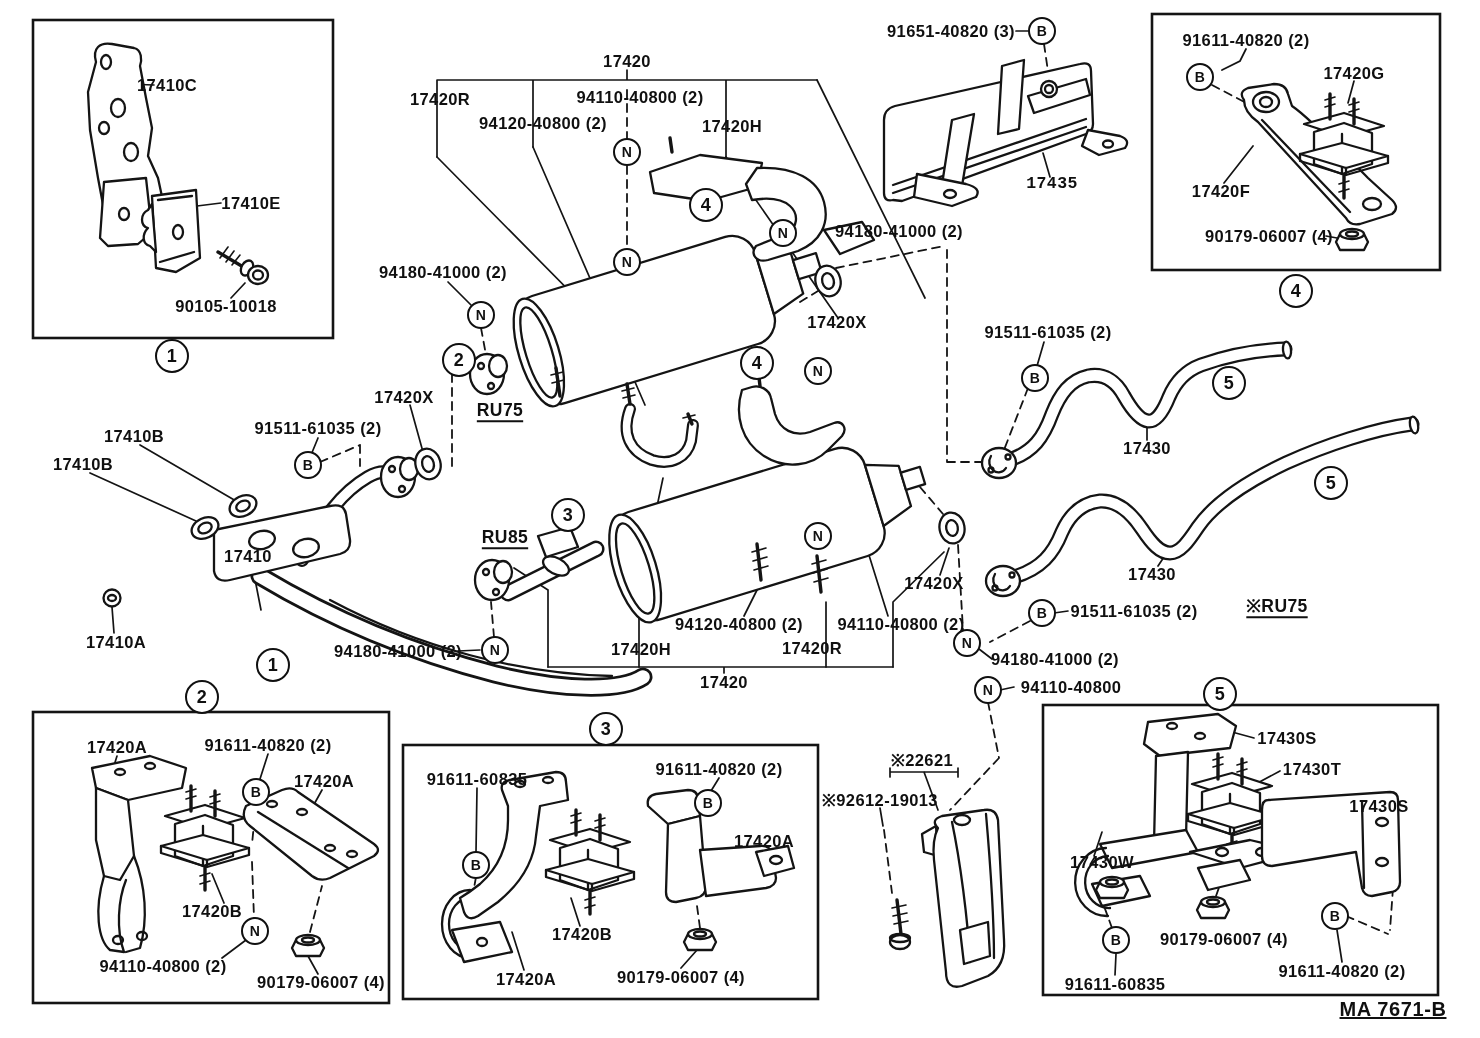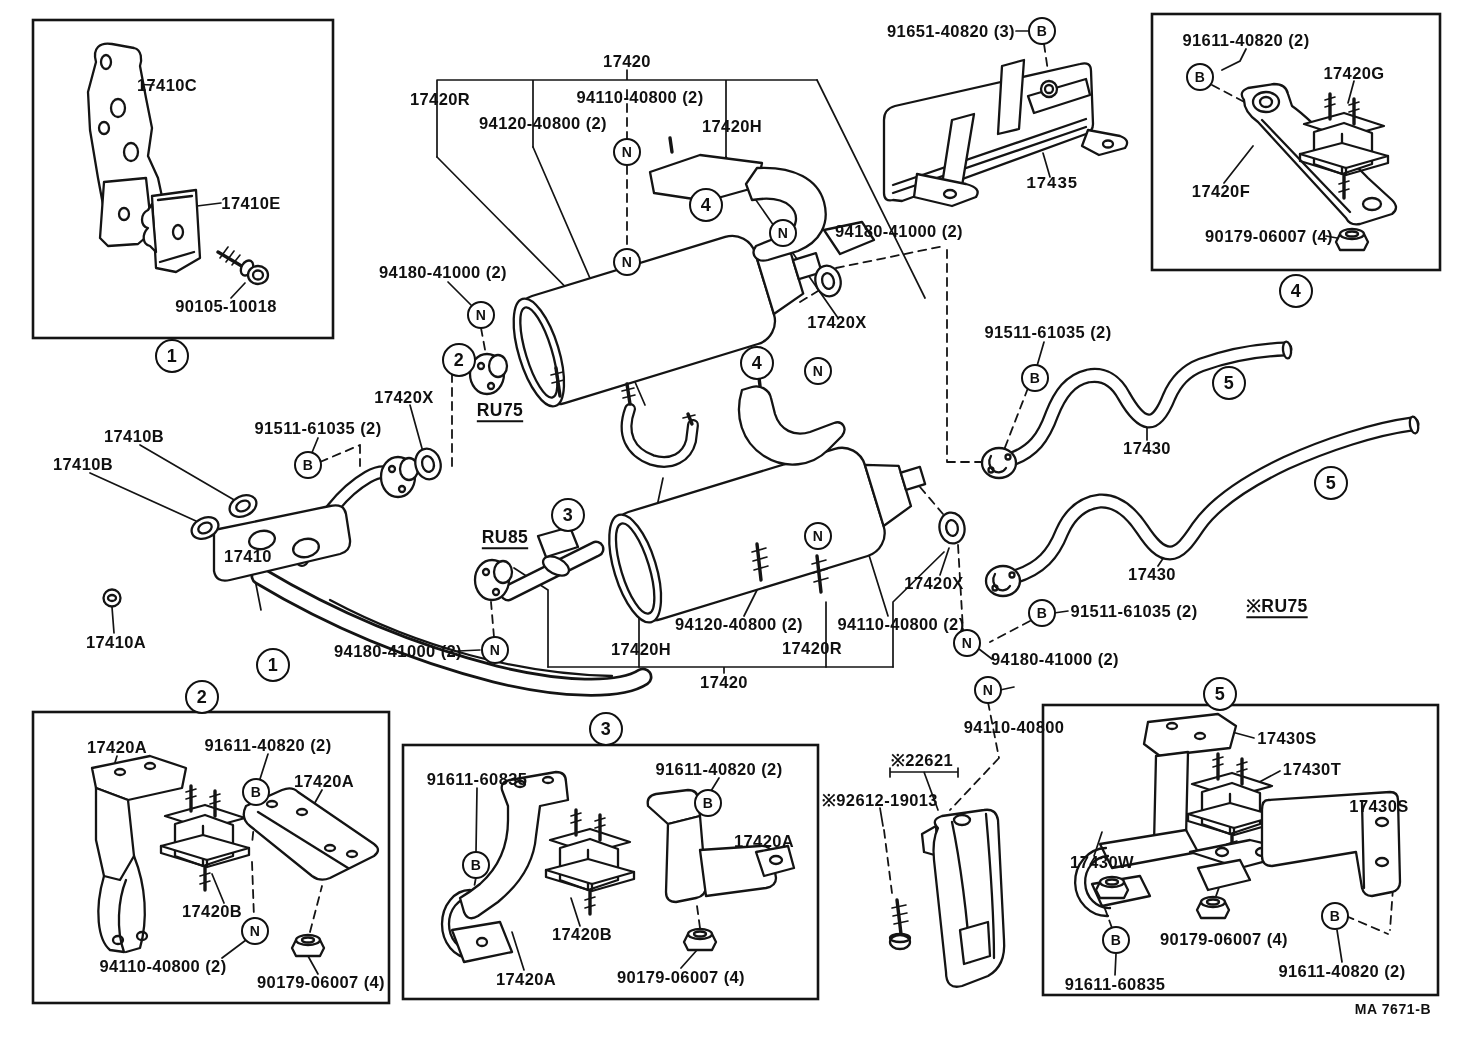--- a/index.html
+++ b/index.html
@@ -8,21 +8,21 @@
   #art{position:absolute;left:0;top:0;}
   #labels{position:absolute;left:0;top:0;width:100%;height:100%;}
   .lbl{position:absolute;transform:translate(-50%,-50%);font-weight:bold;font-size:16.5px;
        line-height:1;letter-spacing:.4px;color:#101010;white-space:nowrap;}
   .part{background:rgba(255,255,255,.0);}
   .num{width:30px;height:30px;border:2.4px solid #101010;border-radius:50%;
        display:flex;align-items:center;justify-content:center;font-size:18px;background:#fff;}
   .ltr{width:24px;height:24px;border:2.2px solid #101010;border-radius:50%;
        display:flex;align-items:center;justify-content:center;font-size:14px;background:#fff;}
   .ref{text-decoration:underline;text-decoration-thickness:2.2px;text-underline-offset:4px;font-size:17.5px;}
-  .footer{font-size:14px;letter-spacing:.6px;}
+  .footer{font-size:20px;letter-spacing:.6px;text-decoration:underline;}
   
   .ln{fill:none;stroke:#141414;stroke-width:2.3;stroke-linecap:round;stroke-linejoin:round;}
   .wf{fill:#fff;stroke:#141414;stroke-width:2.3;stroke-linecap:round;stroke-linejoin:round;}
   .th{fill:none;stroke:#141414;stroke-width:1.7;stroke-linecap:round;}
   .dash{fill:none;stroke:#141414;stroke-width:1.8;stroke-dasharray:8 6;stroke-linecap:round;}
   .po{fill:none;stroke:#141414;stroke-width:15;stroke-linecap:round;}
   .pi{fill:none;stroke:#ffffff;stroke-width:10.5;stroke-linecap:round;}
   .bx{fill:none;stroke:#141414;stroke-width:2.6;}
   .stud{fill:none;stroke:#141414;stroke-width:3.4;stroke-linecap:round;}
   .tick{fill:none;stroke:#141414;stroke-width:1.6;stroke-linecap:round;}
@@ -375,21 +375,21 @@
       <span class="lbl part" style="left: 1152px; top: 574px;">17430</span>
       <span class="lbl num" style="left: 1331px; top: 483px;">5</span>
       <span class="lbl part" style="left: 739px; top: 624px;">94120-40800 (2)</span>
       <span class="lbl part" style="left: 901px; top: 624px;">94110-40800 (2)</span>
       <span class="lbl part" style="left: 641px; top: 649px;">17420H</span>
       <span class="lbl part" style="left: 812px; top: 648px;">17420R</span>
       <span class="lbl part" style="left: 724px; top: 682px;">17420</span>
       <span class="lbl ltr" style="left: 967px; top: 643px;">N</span>
       <span class="lbl part" style="left: 1055px; top: 659px;">94180-41000 (2)</span>
       <span class="lbl ltr" style="left: 988px; top: 690px;">N</span>
-      <span class="lbl part" style="left: 1014px; top: 687px; margin-top: 40px;">94110-40800</span>
+      <span class="lbl part" style="left: 1071px; top: 687px;">94110-40800</span>
       <span class="lbl num" style="left: 1220px; top: 694px;">5</span>
       <span class="lbl part" style="left: 922px; top: 760px;">※22621</span>
       <span class="lbl part" style="left: 880px; top: 800px;">※92612-19013</span>
       <span class="lbl num" style="left: 202px; top: 697px;">2</span>
       <span class="lbl part" style="left: 117px; top: 747px;">17420A</span>
       <span class="lbl part" style="left: 268px; top: 745px;">91611-40820 (2)</span>
       <span class="lbl ltr" style="left: 256px; top: 792px;">B</span>
       <span class="lbl part" style="left: 324px; top: 781px;">17420A</span>
       <span class="lbl part" style="left: 212px; top: 911px;">17420B</span>
       <span class="lbl ltr" style="left: 255px; top: 931px;">N</span>

